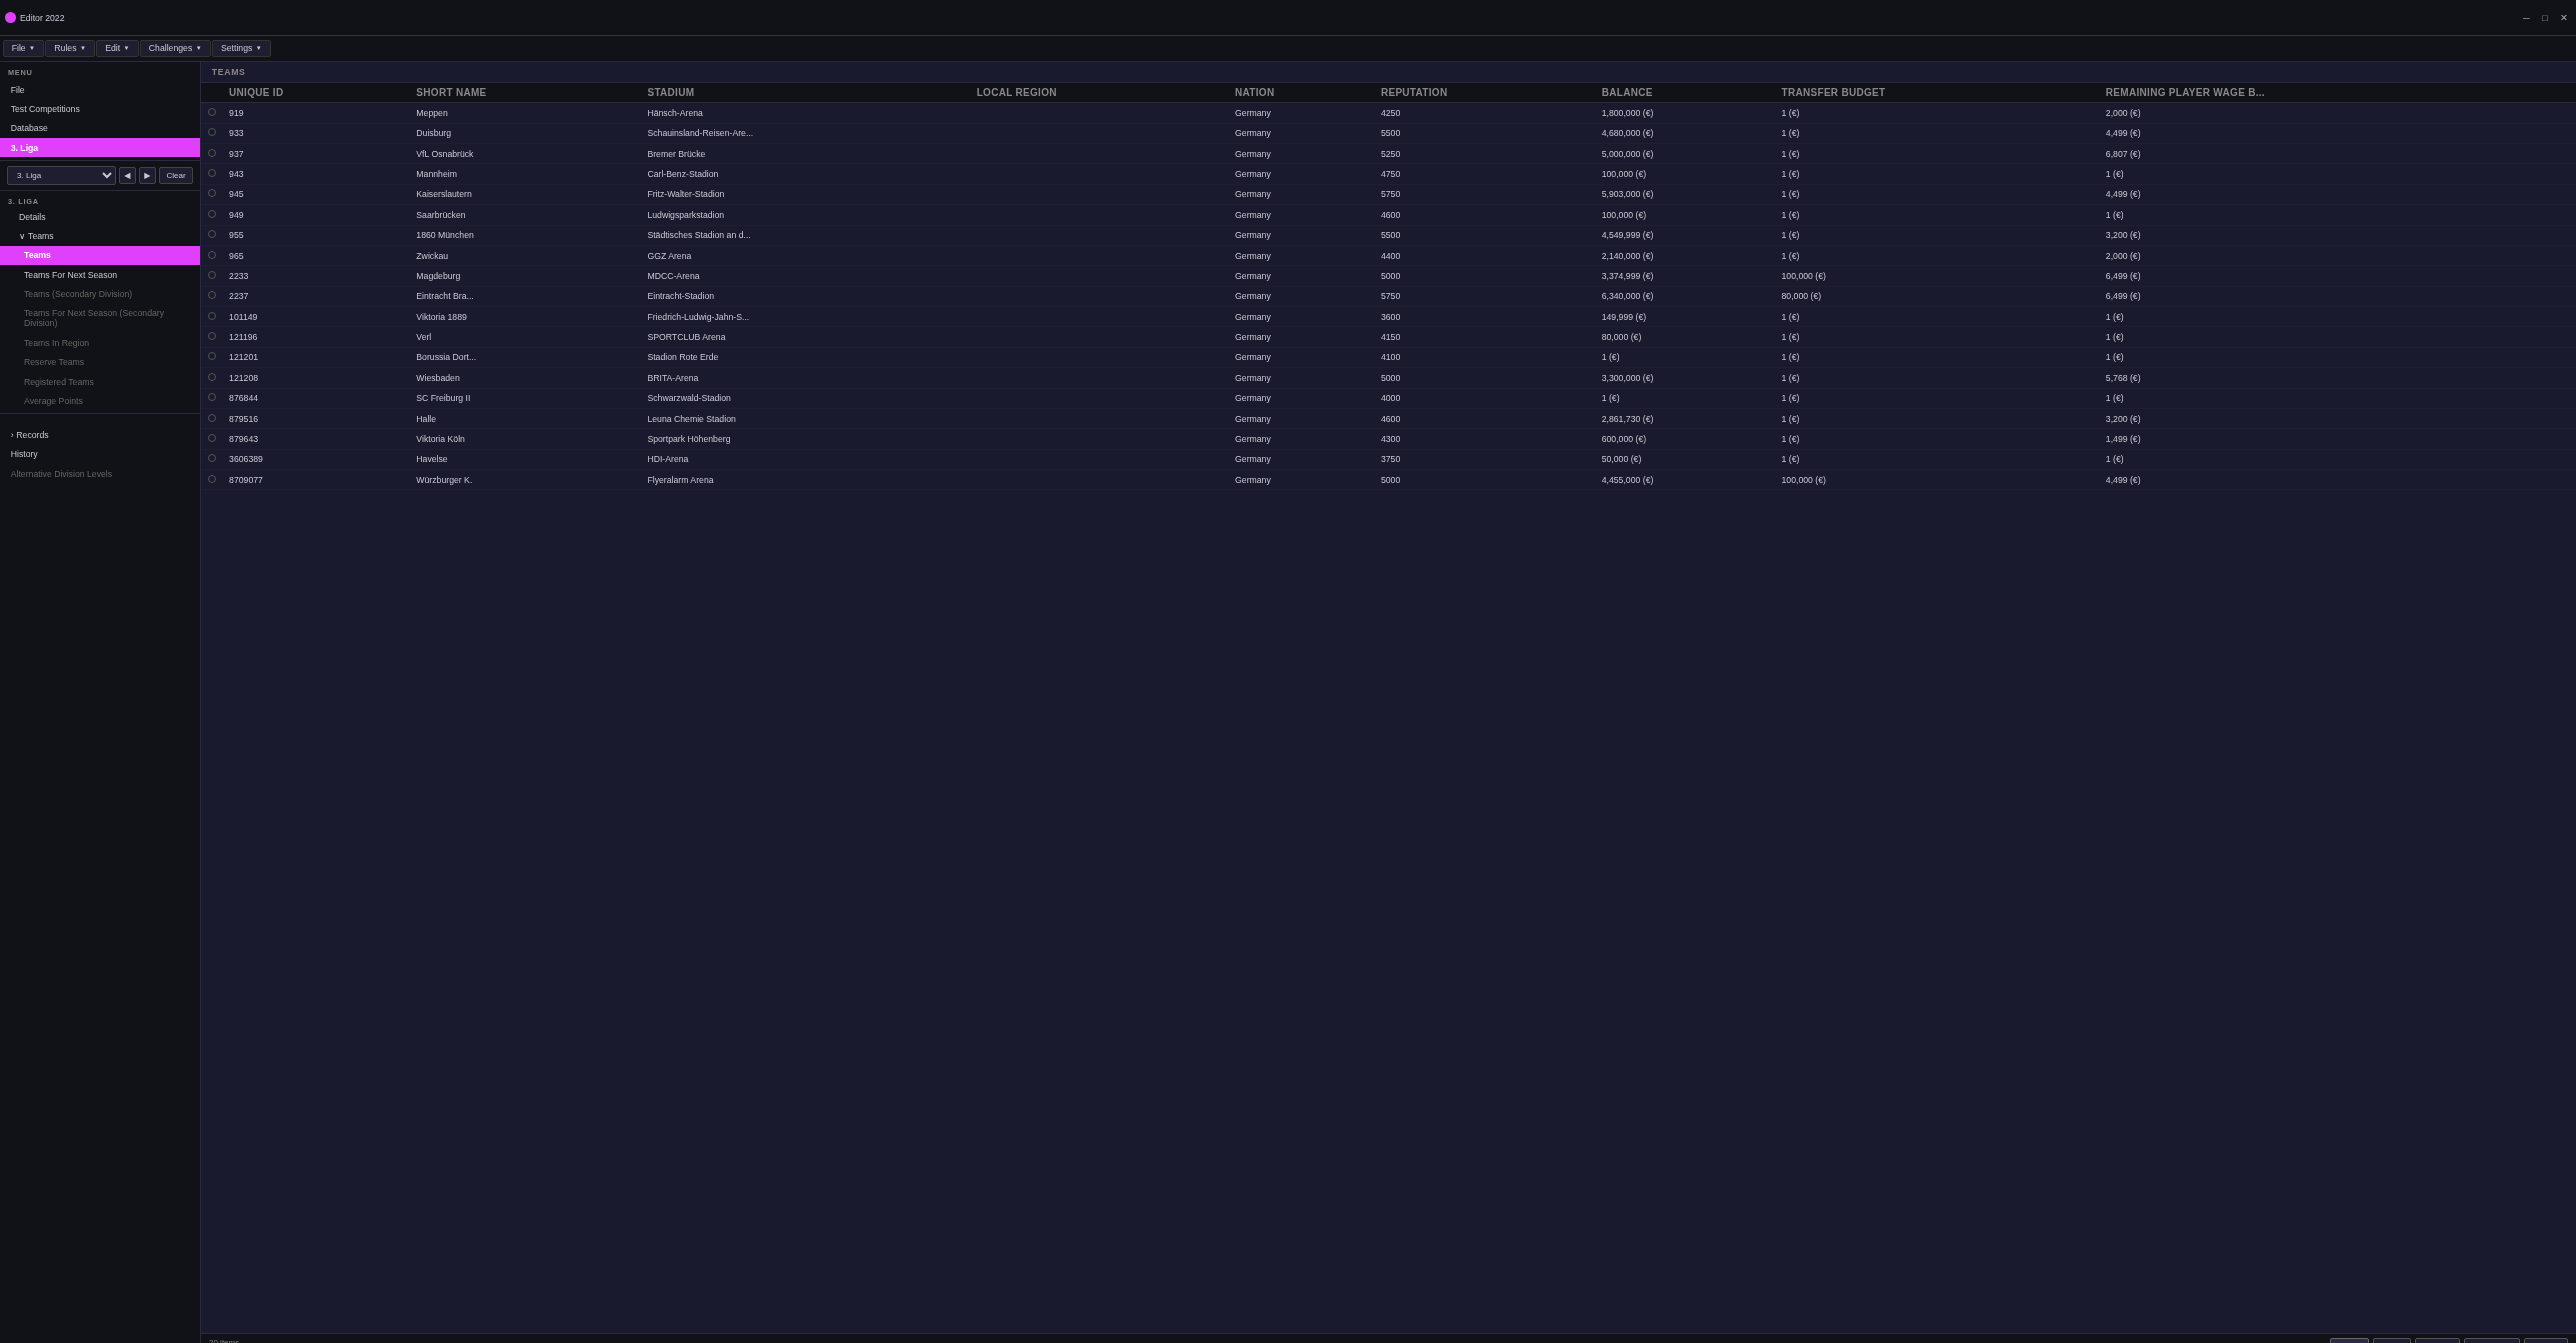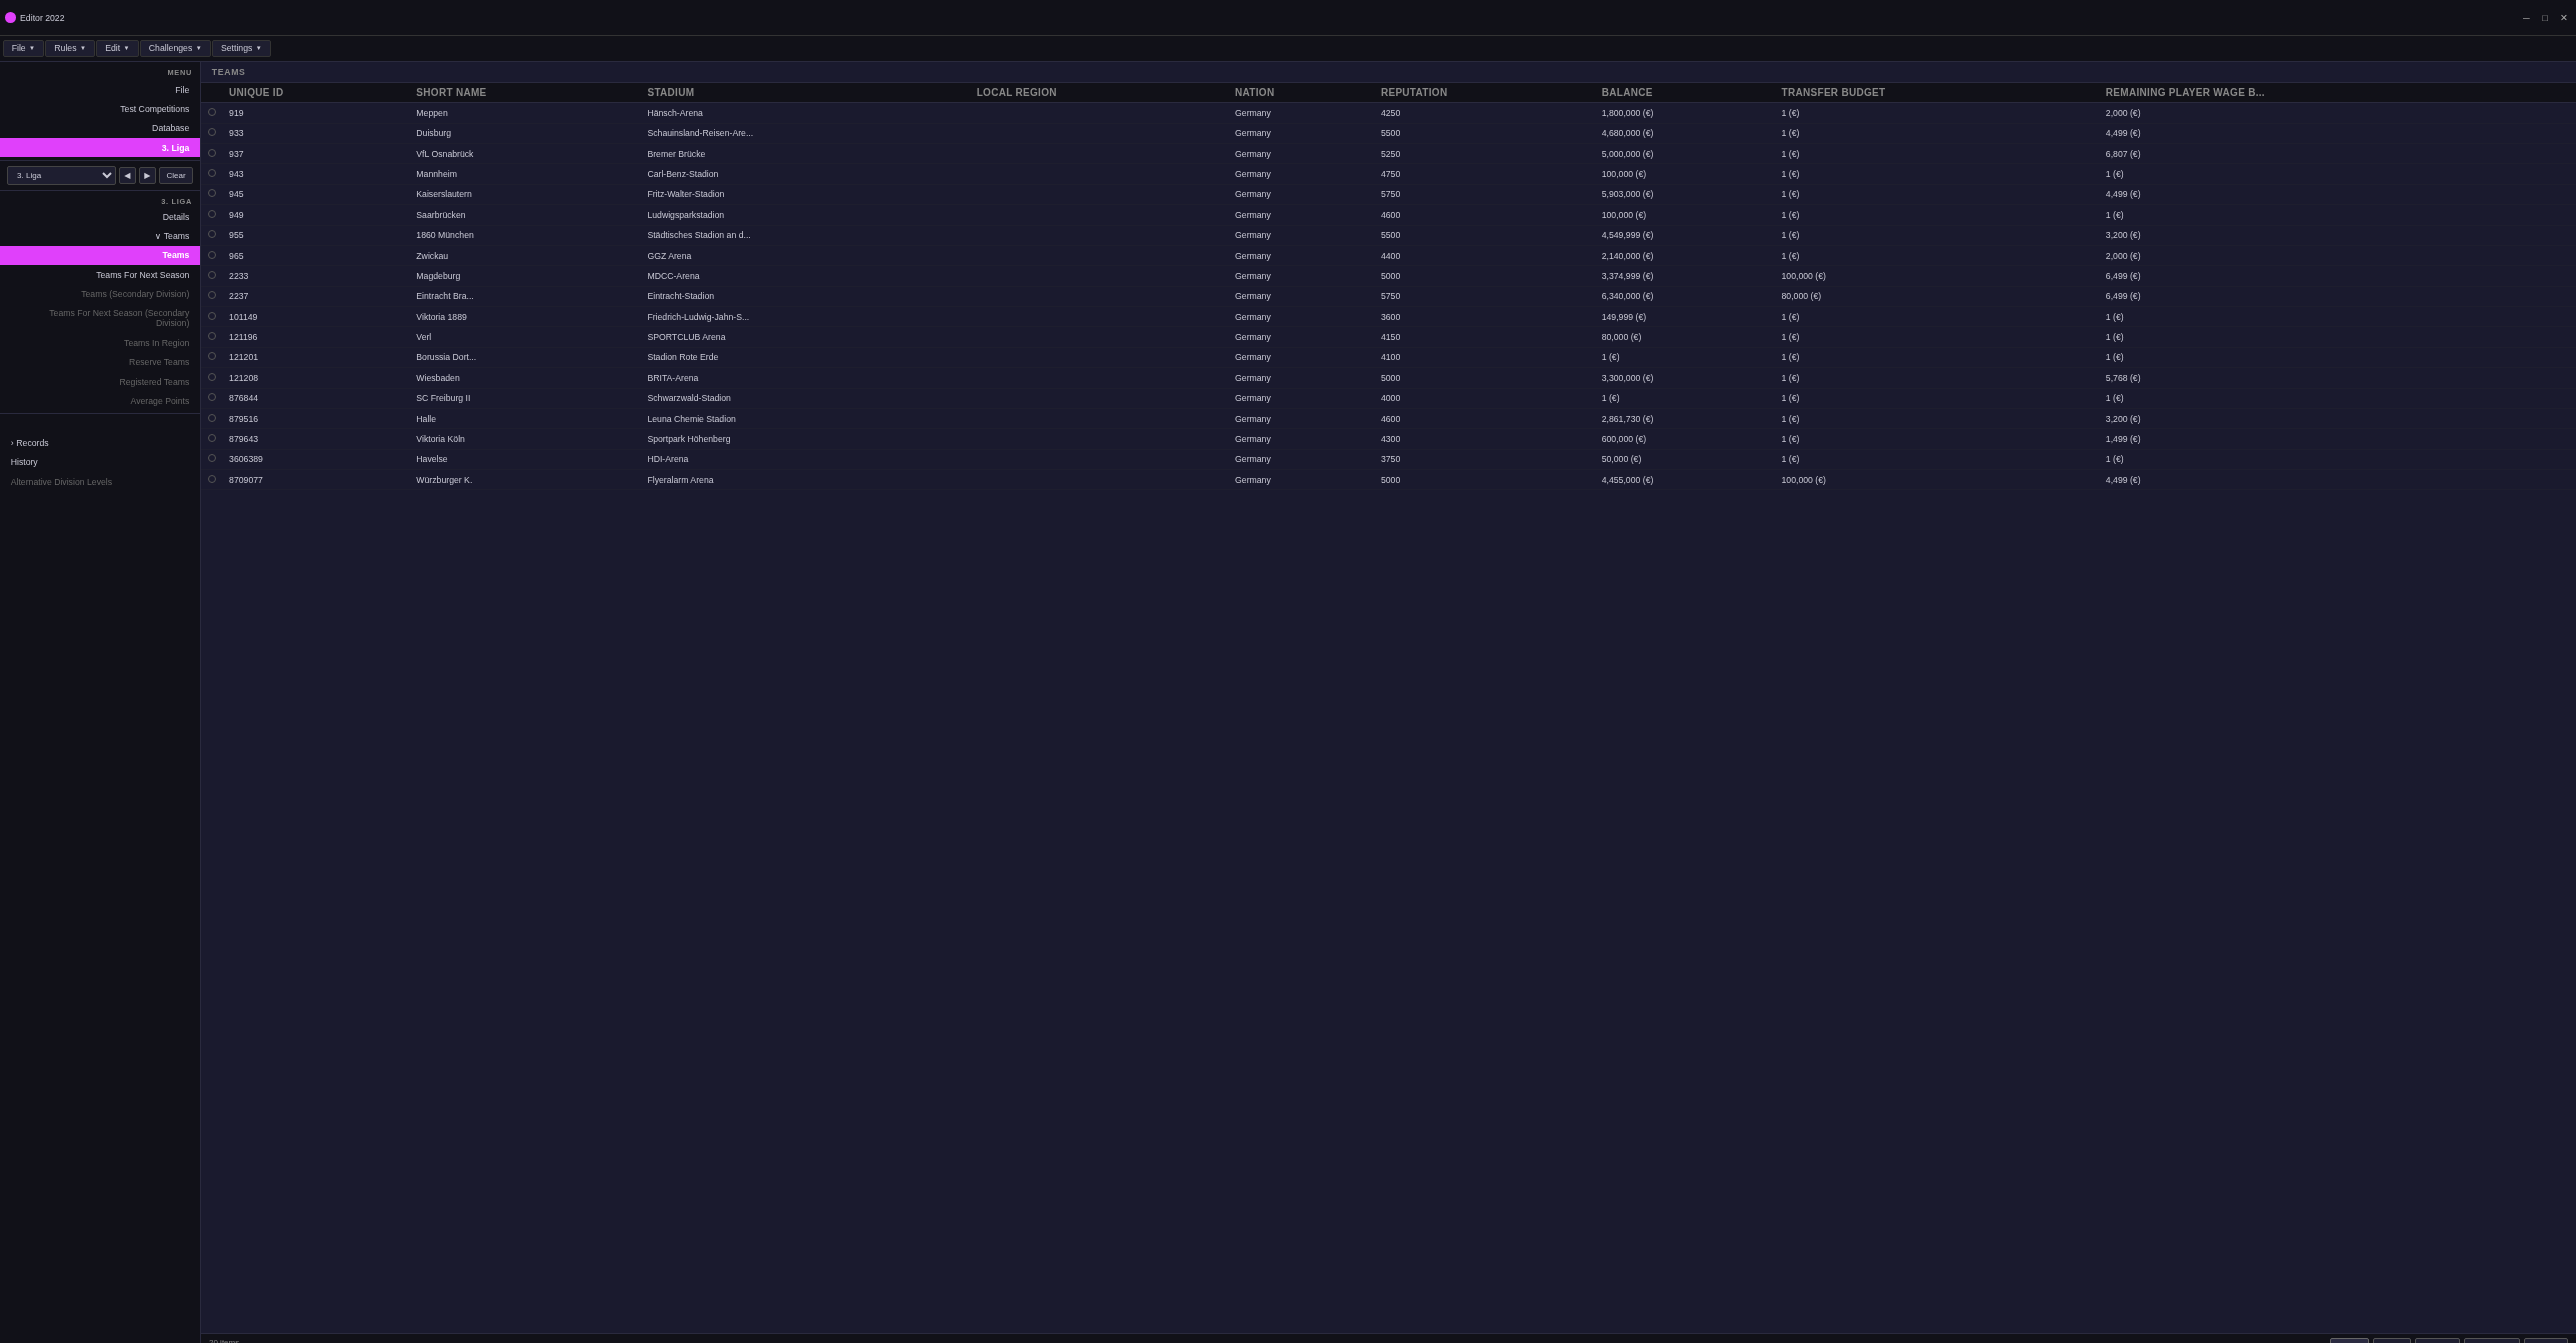--- a/index.html
+++ b/index.html
@@ -255,21 +255,20 @@
     .footer-btn.primary {
       background: #2a2a40;
       border-color: #666;
     }
 
     
     .sidebar-group {
       border-bottom: 0.7px solid #2a2a3e;
       padding-bottom: 2.7px;
       margin-bottom: 0;
-      text-align: right;
     }
   </style>
 </head>
 <body>
 
 <div id="titlebar">
   <div id="titlebar-icon"></div>
   <span>Editor 2022</span>
   <div id="titlebar-controls">
     <span class="titlebar-btn">─</span>
@@ -357,21 +356,21 @@
         <span>Reserve Teams</span>
       </div>
       <div class="sidebar-item sub2 muted">
         <span>Registered Teams</span>
       </div>
       <div class="sidebar-item sub2 muted">
         <span>Average Points</span>
       </div>
     </div>
 
-    <div class="sidebar-item" style="margin-top:19px">
+    <div class="sidebar-item" style="margin-top:11px">
       <span style="margin-right:2.7px">›</span><span>Records</span>
     </div>
     <div class="sidebar-item">
       <span>History</span>
     </div>
     <div class="sidebar-item muted">
       <span>Alternative Division Levels</span>
     </div>
 
   </div>

